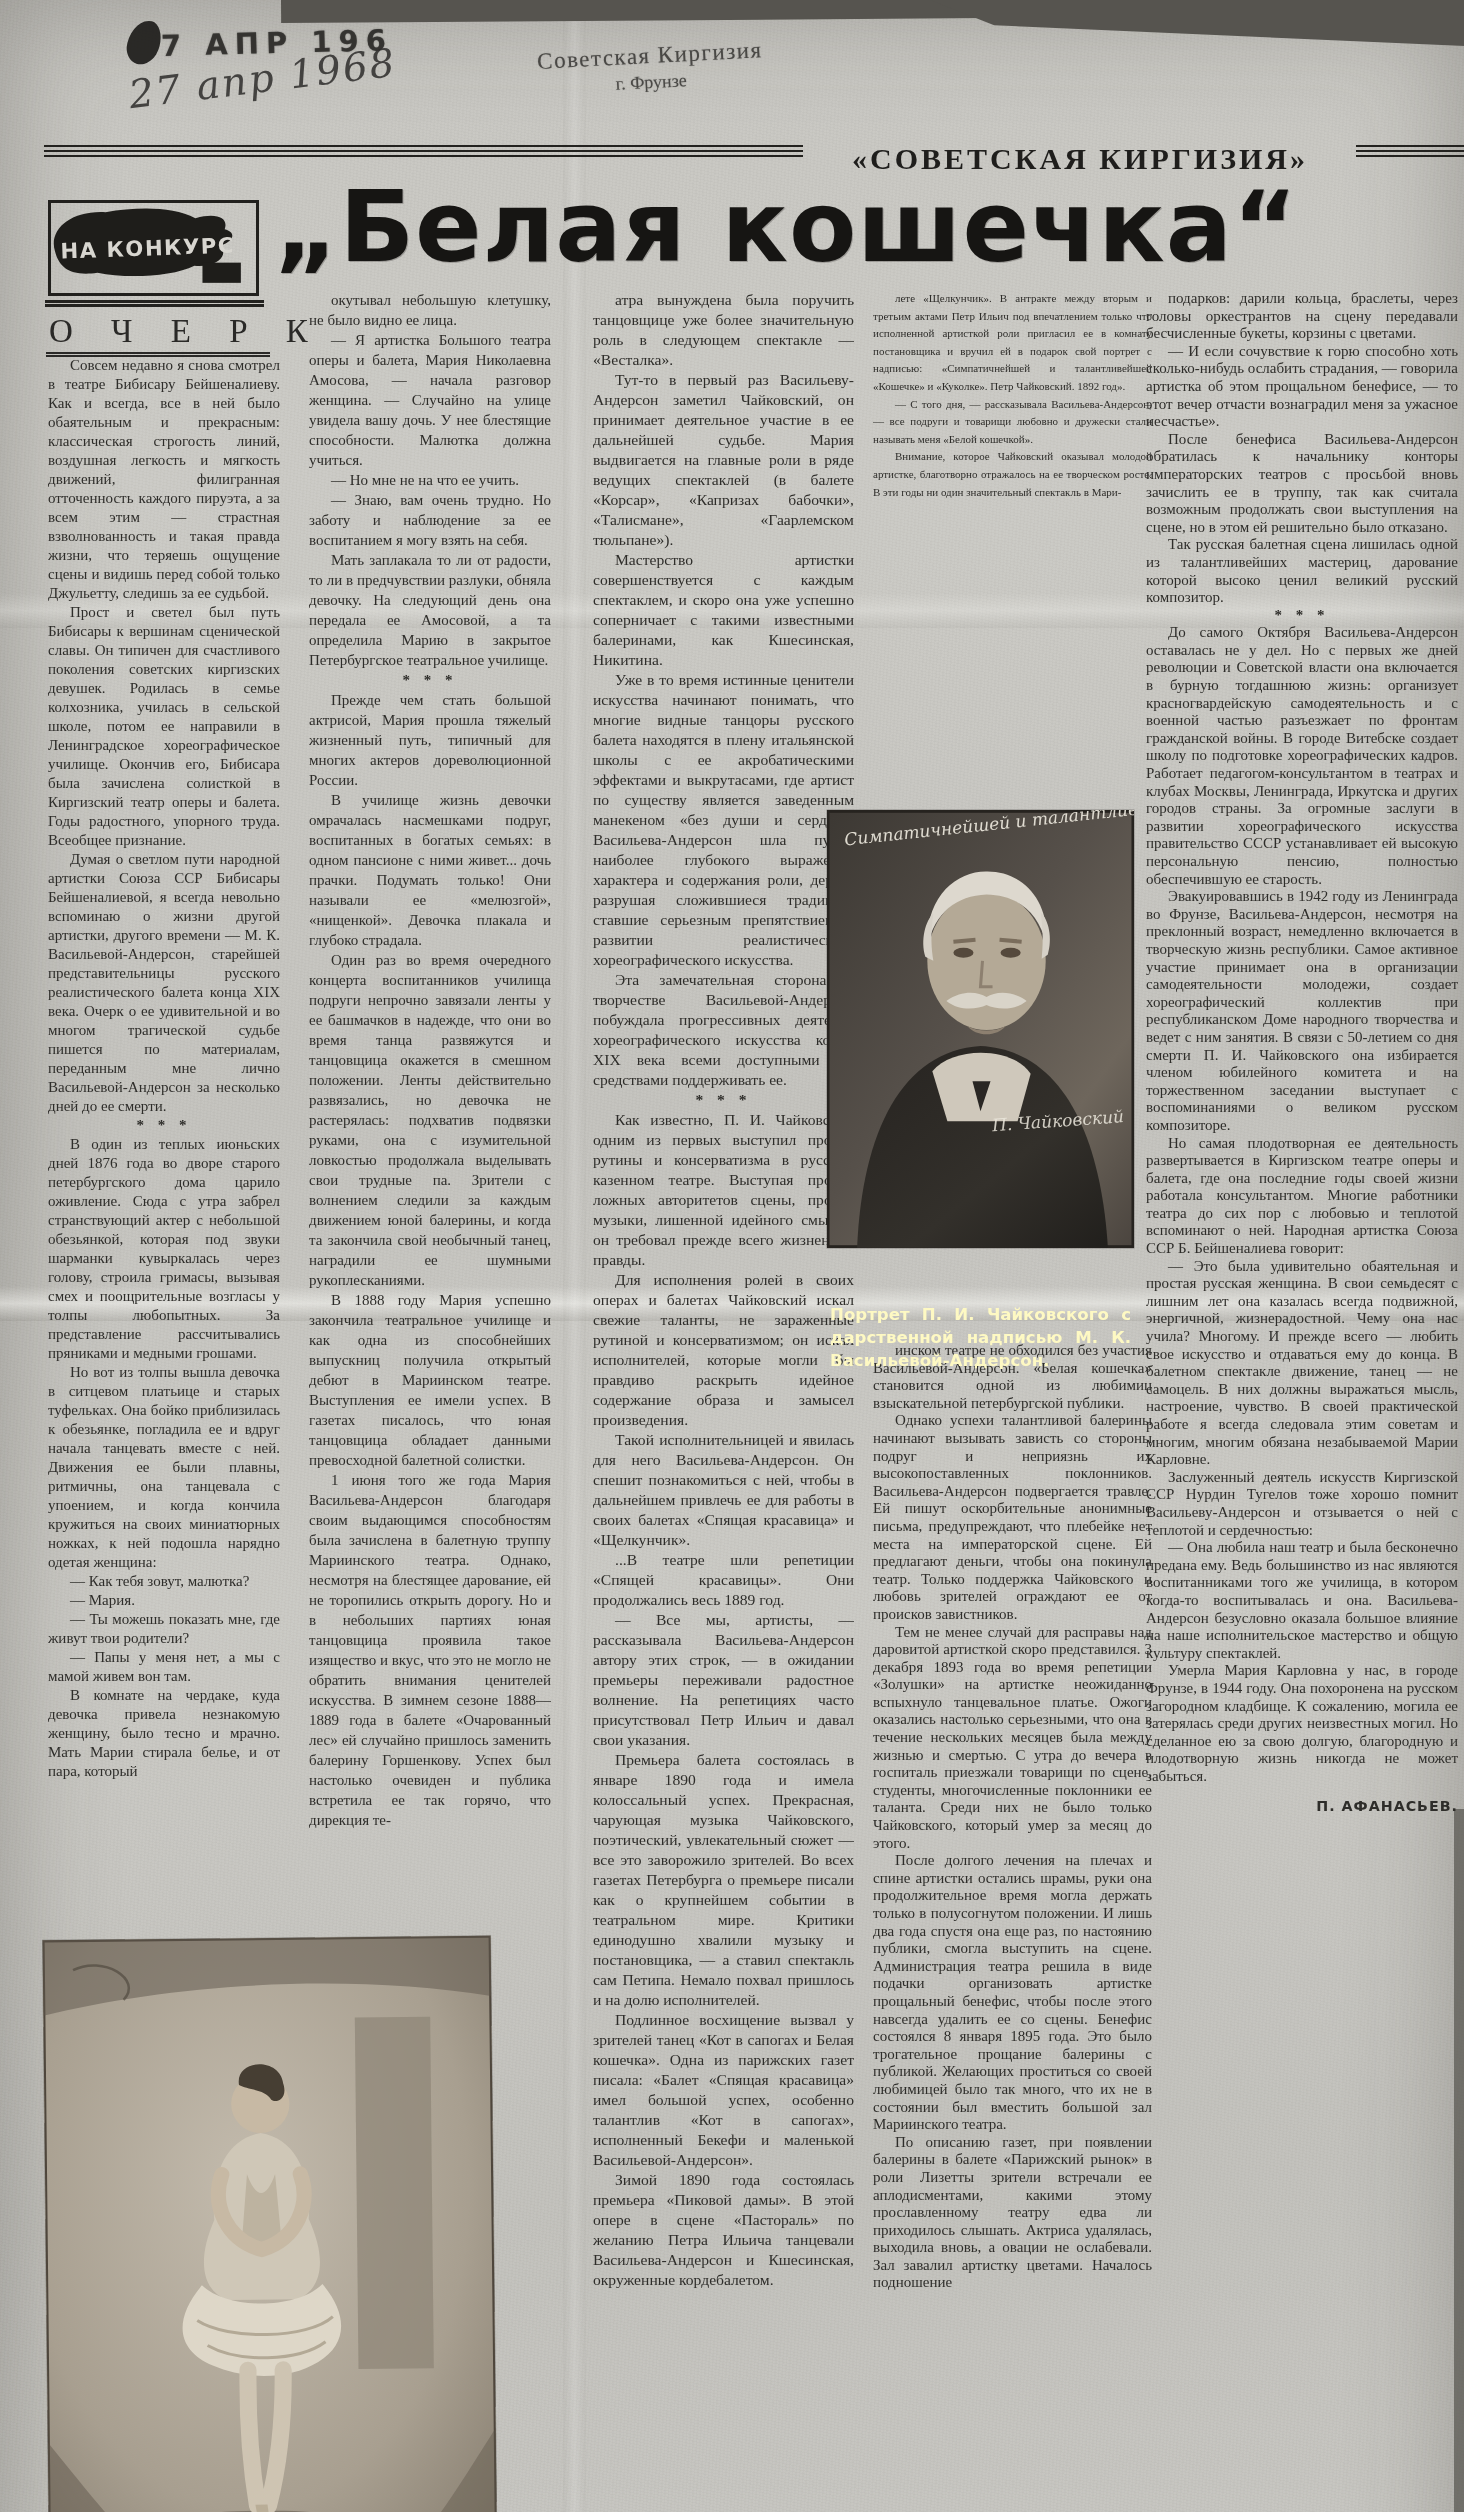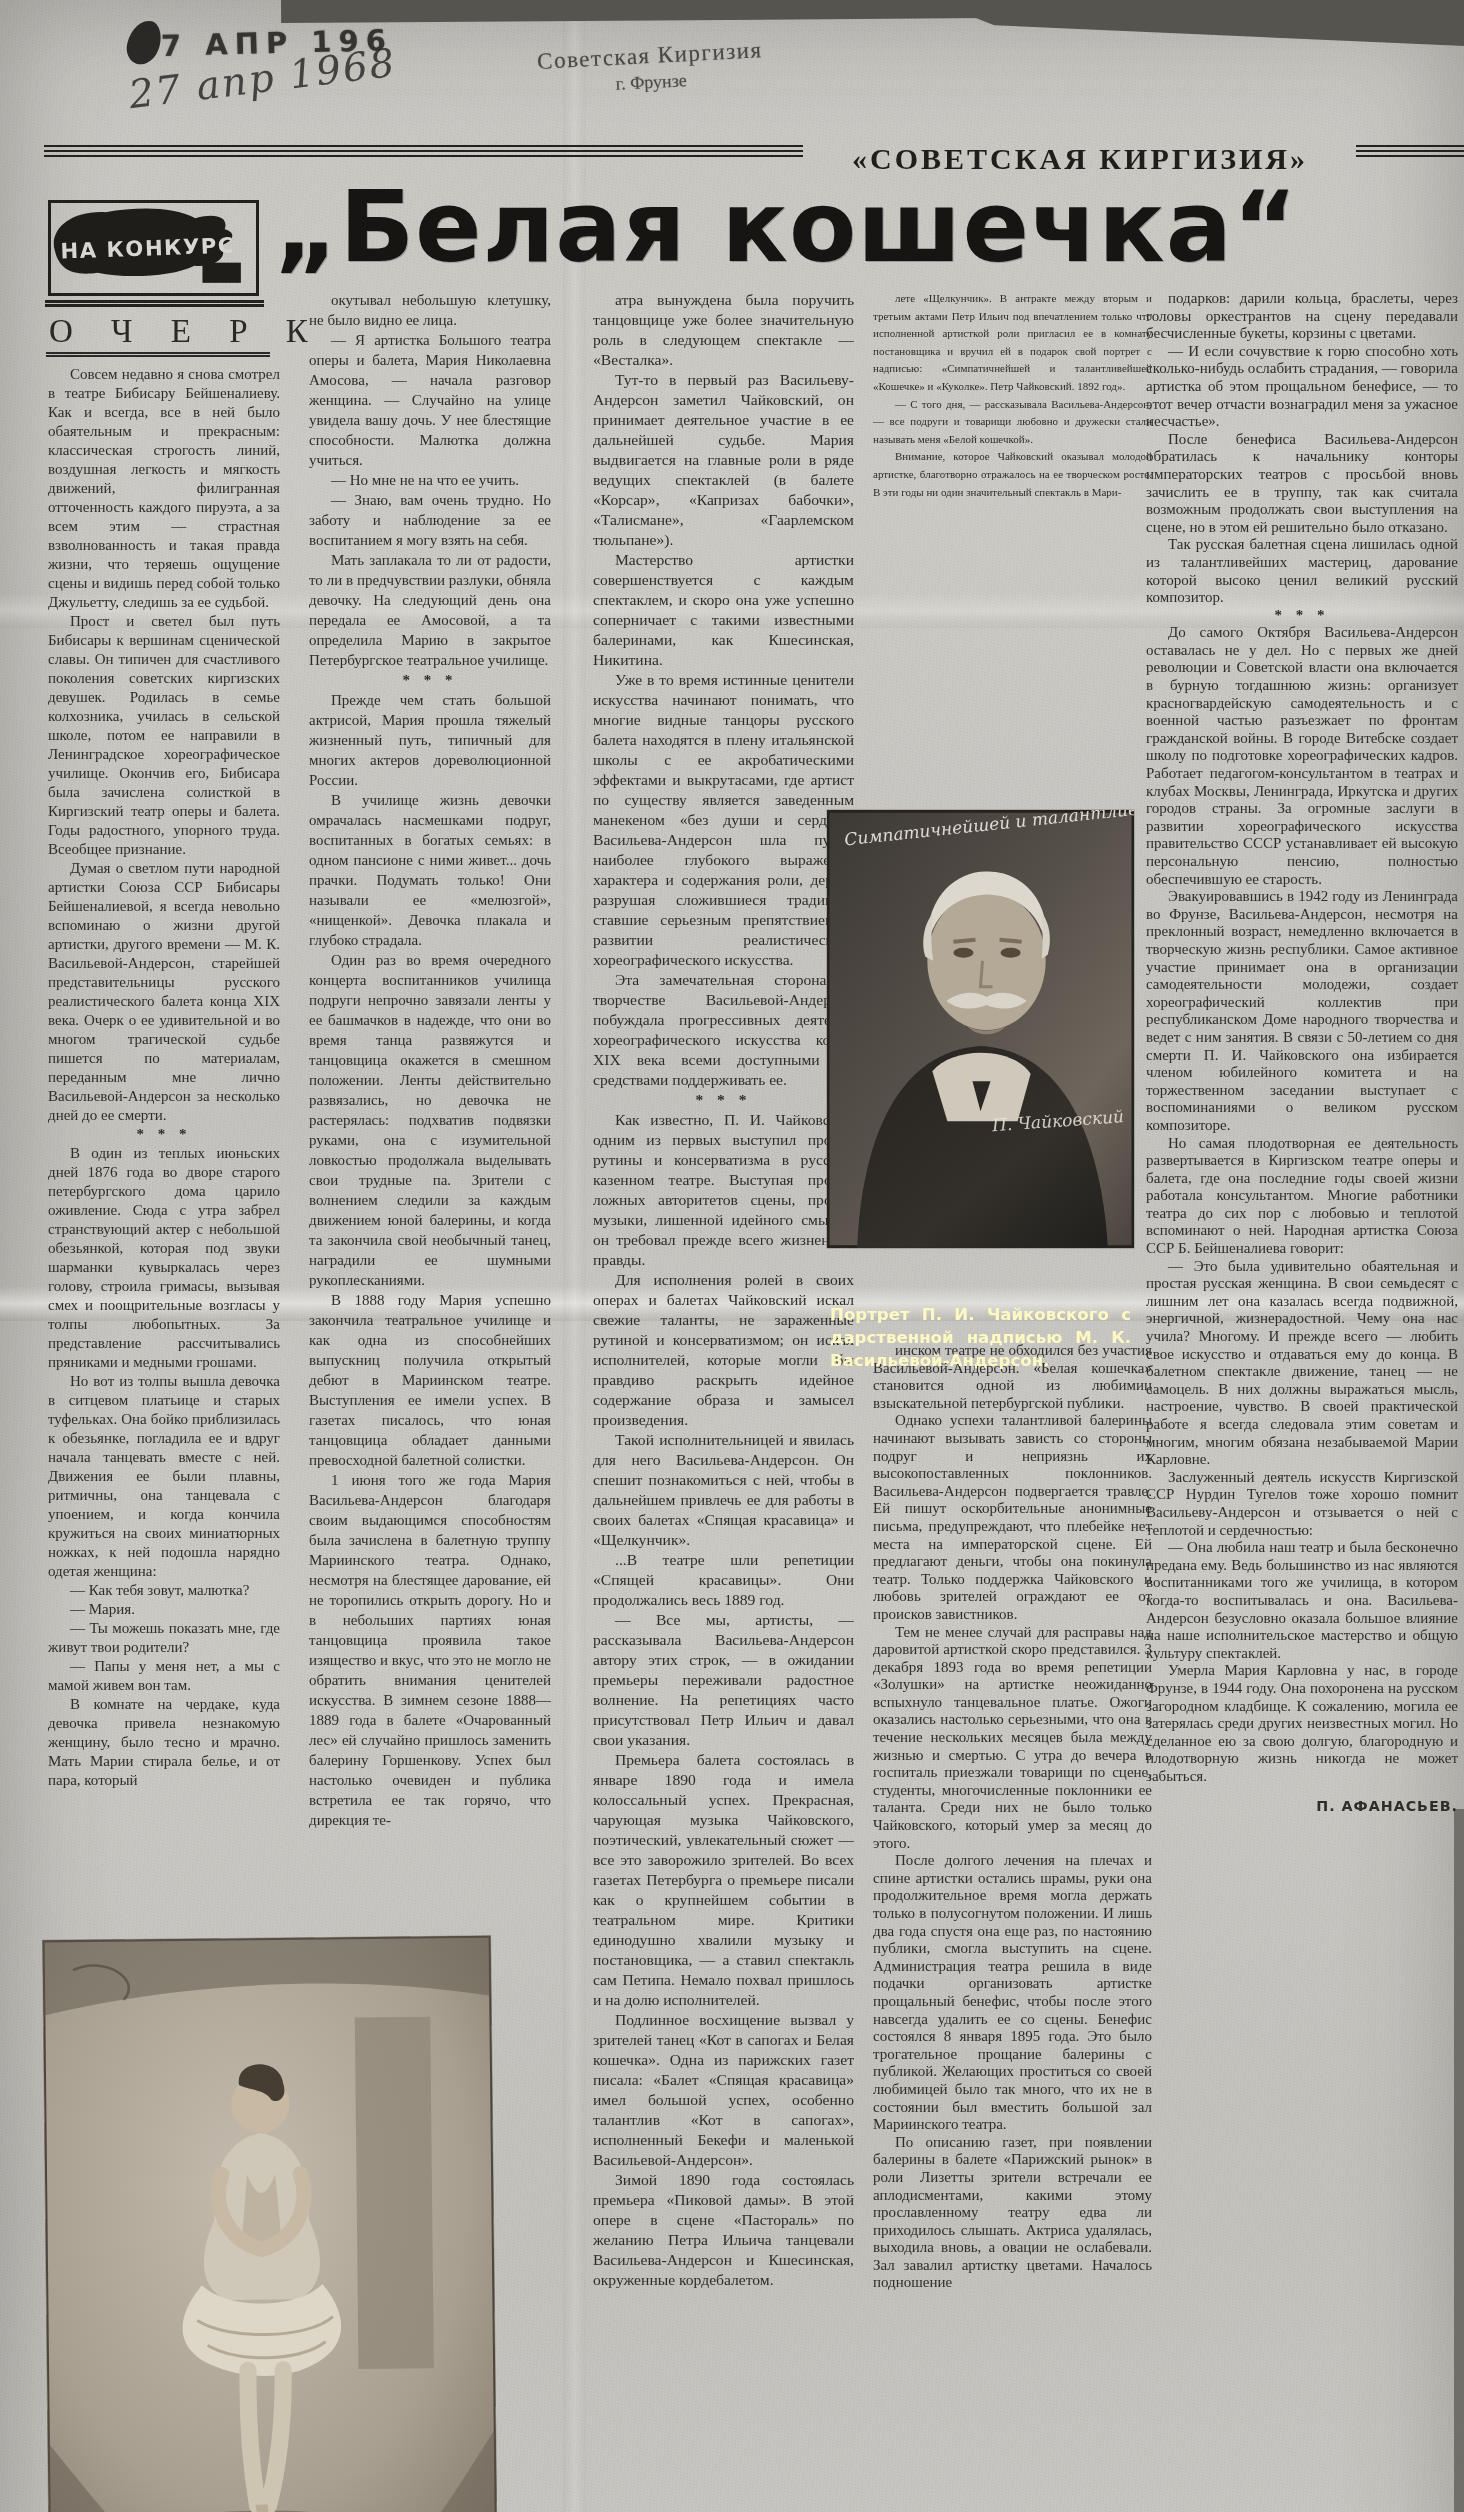--- a/index.html
+++ b/index.html
@@ -57,21 +57,21 @@
     color:#2a2927;font-weight:500;white-space:nowrap;}
   .section-rule{position:absolute;left:46px;top:352px;width:224px;height:4.5px;
     background:repeating-linear-gradient(180deg,#2a2927 0 1.5px,rgba(0,0,0,0) 1.5px 3px);}
 
   
   .col{position:absolute;color:#2e2d2a;text-align:justify;overflow:hidden;}
   .col p{margin:0;text-indent:22px;}
   .col p.t-stars{text-align:center;text-indent:0;letter-spacing:5px;font-weight:bold;}
   .col p.t-sig{text-align:right;text-indent:0;font-family:"DejaVu Sans",sans-serif;
     font-weight:bold;letter-spacing:1px;padding-top:13px;font-size:.95em;}
-  #col1{left:48px;top:365px;width:232px;height:1568px;font-size:15px;line-height:19px;font-family:Liberation Serif, serif;}
+  #col1{left:48px;top:356px;width:232px;height:1568px;font-size:15px;line-height:19px;font-family:Liberation Serif, serif;}
   #col2{left:301px;top:290px;width:242px;height:1723px;font-size:15px;line-height:20px;margin-left:8px;}
   #col3{left:593px;top:290px;width:261px;height:2299px;font-size:15.6px;line-height:20px;}
   #col4a{left:873px;top:290px;width:279px;height:520px;font-size:11px;line-height:17.6px;}
   #col4b{left:873px;top:1342px;width:279px;height:1249px;font-size:15px;line-height:17.6px;}
   #col5{left:1146px;top:290px;width:312px;height:2300px;font-size:15px;line-height:17.6px;}
 
   
   .fig-portrait{position:absolute;left:827px;top:810px;width:307px;height:438px;
     box-shadow:0 0 0 0.5px rgba(40,38,34,.4);}
   .fig-portrait svg{display:block;width:100%;height:100%;}

